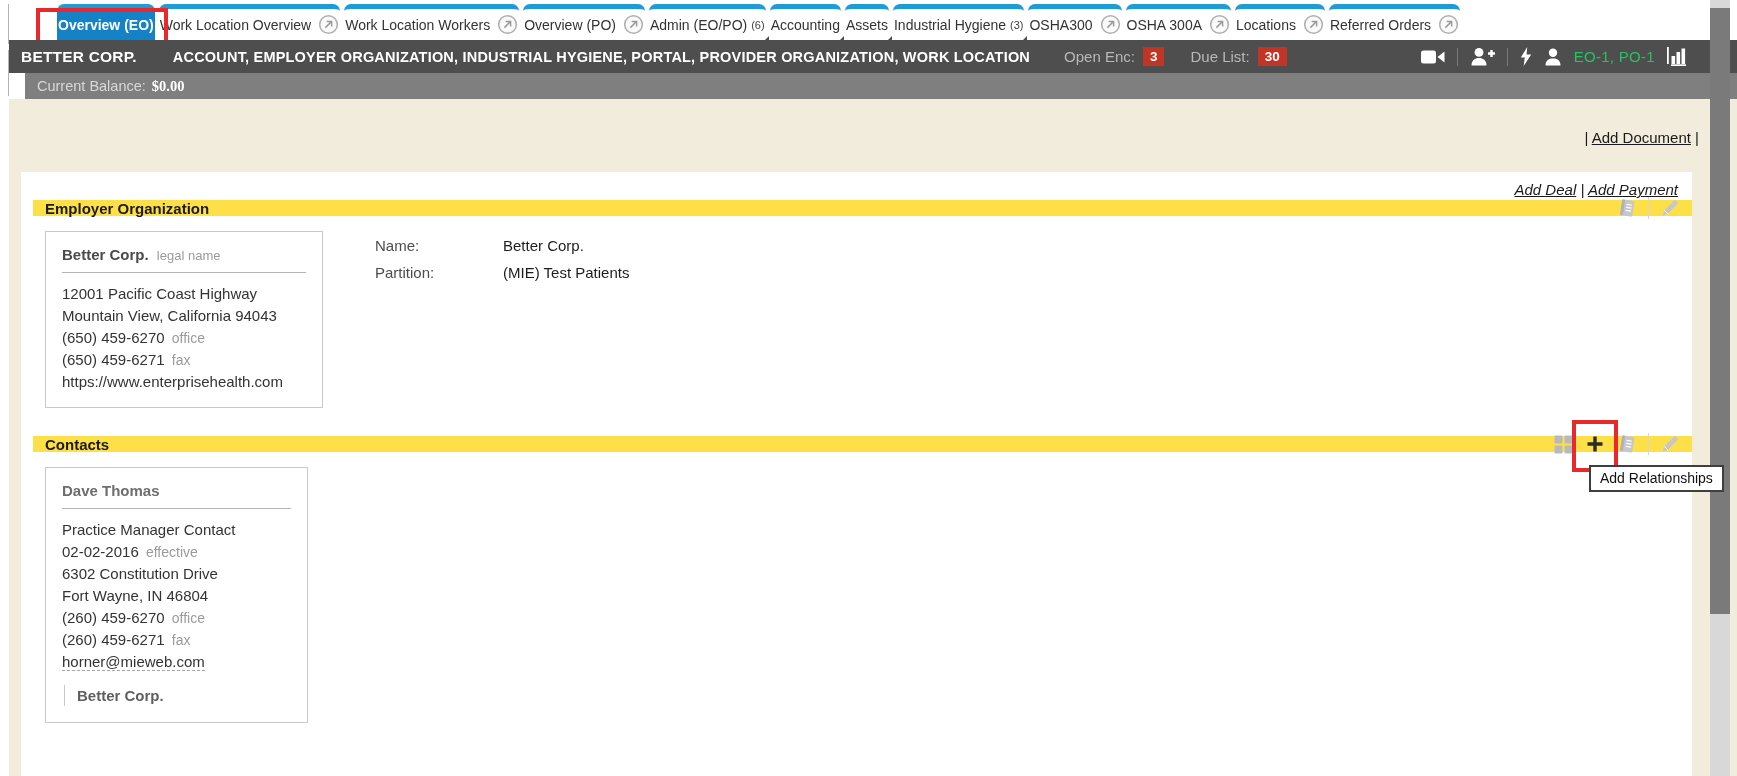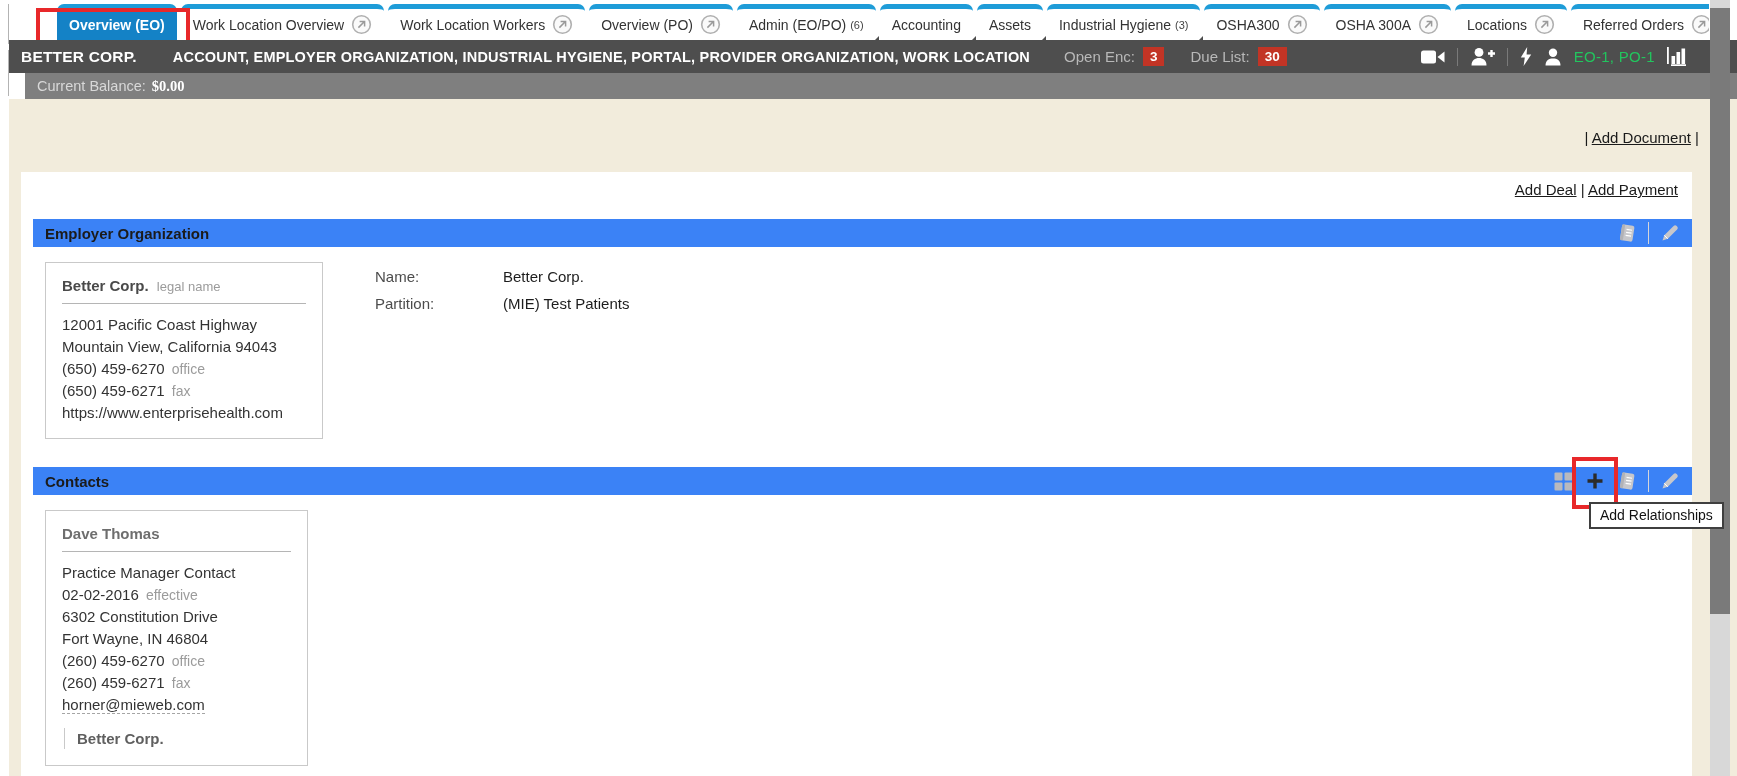--- a/index.html
+++ b/index.html
@@ -11,21 +11,21 @@
   
   .edge-line { position:absolute; left:8px; width:1px; background:#b3b3b3; }
   
   .tabbar {
     position:absolute; left:9px; top:0; width:1700px; height:40px;
     display:flex; align-items:flex-start; gap:4px; padding:4px 0 0 48px;
     background:#fff; white-space:nowrap; overflow:hidden;
   }
   .tab {
     position:relative; flex:0 0 auto; display:flex; align-items:center; gap:7px;
-    height:36px; padding:0 12px; border-top:5px solid #1e9cd8;
+    height:36px; padding:0 1px; border-top:5px solid #1e9cd8;
     border-radius:7px 7px 0 0; background:#fff; color:#333;
     font-size:14px; cursor:pointer;
   }
   .tab.active { background:#1482c6; color:#fff; font-weight:bold; }
   .tab-count { font-size:11px; margin-left:-3px; color:#444; }
   .tab-open-icon { display:flex; align-items:center; }
   .tab-corner {
     position:absolute; right:-3px; bottom:-3px; width:0; height:0;
     border-left:7px solid transparent; border-bottom:7px solid #4e4e4e;
   }
@@ -63,23 +63,23 @@
   
   .content {
     position:absolute; left:9px; top:99px; width:1728px; height:677px;
     background:#f2ecdc; padding:30px 0 0 12px;
   }
   .adddoc-row { text-align:right; padding-right:38px; font-size:15px; color:#1a1a1a; height:21px; }
   .adddoc-row a, .panel-links a { color:#1a1a1a; text-decoration:underline; cursor:pointer; }
   .panel {
     position:relative; margin:22px 36px 0 0; background:#fff; height:650px; width:1671px;
   }
-  .panel-links { text-align:right; padding:9px 14px 21px 0; font-size:15px; color:#1a1a1a; }
+  .panel-links { text-align:right; padding:9px 14px 2px 0; font-size:15px; color:#1a1a1a;font-style:italic; }
   .section-bar {
-    margin-left:12px; height:28px; background:#3b82f6;
+    margin-left:12px; height:16px; background:#fde047;
     display:flex; align-items:center; padding:0 8px 0 12px;
   }
   .section-title { font-size:15px; font-weight:bold; color:#1b1b1b; flex:1; }
   .bar-icons { display:flex; align-items:center; gap:4px; }
   .icon-btn { width:28px; height:26px; display:flex; align-items:center; justify-content:center; cursor:pointer; position:relative; }
   .bar-divider { width:1px; height:22px; background:#d6d6da; margin:0 3px; }
   .plus-annotation {
     position:absolute; left:-9px; right:-9px; top:-11px; bottom:-15px;
     border:4px solid #e8282a; pointer-events:none; z-index:6;
   }

